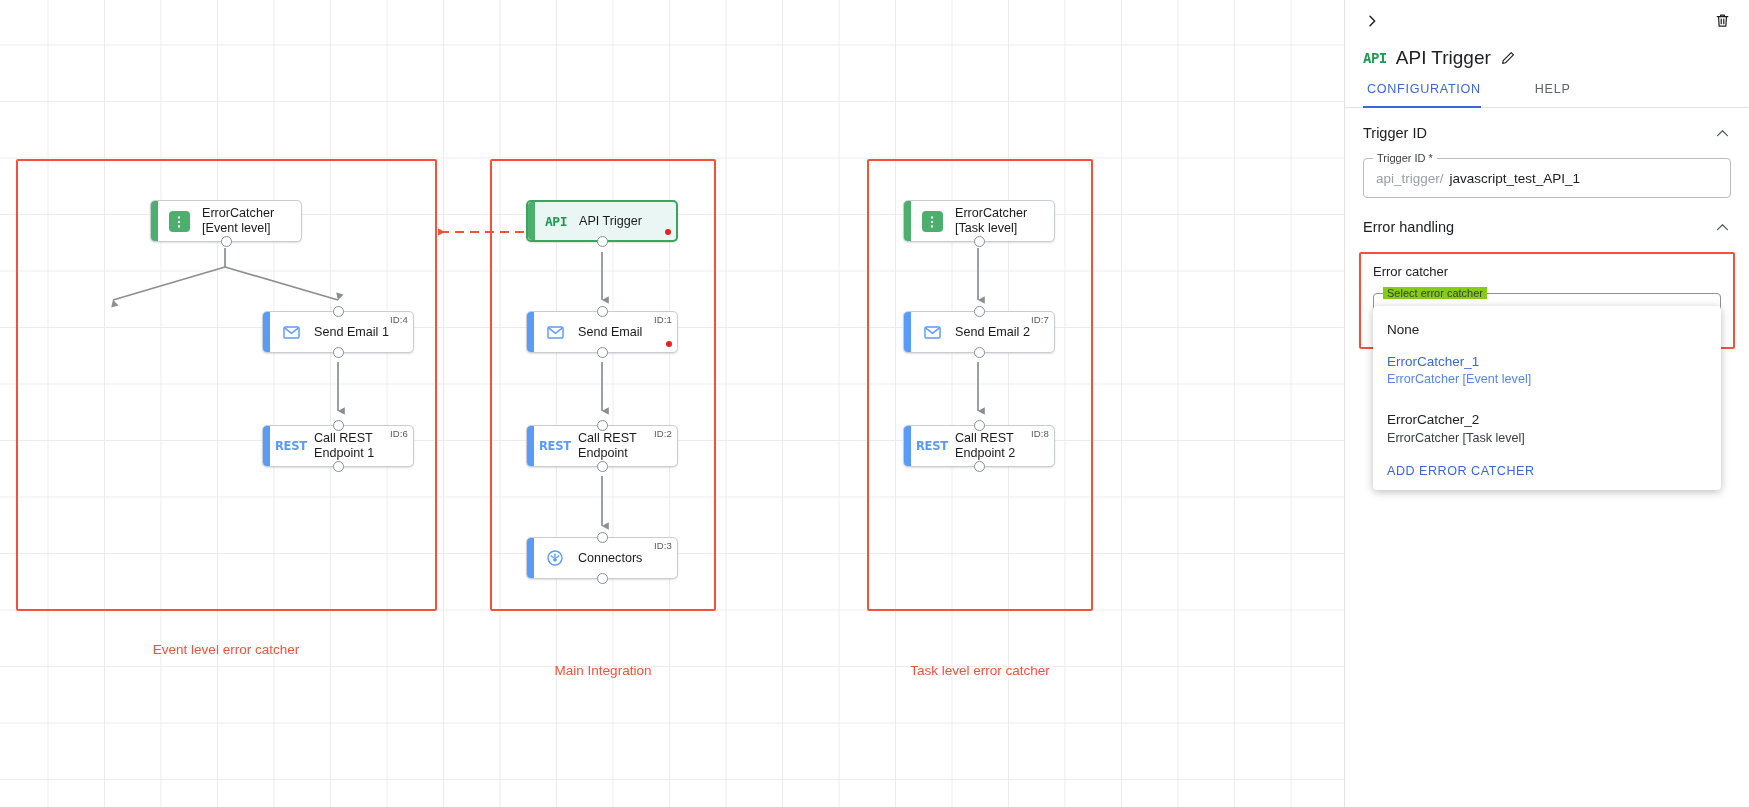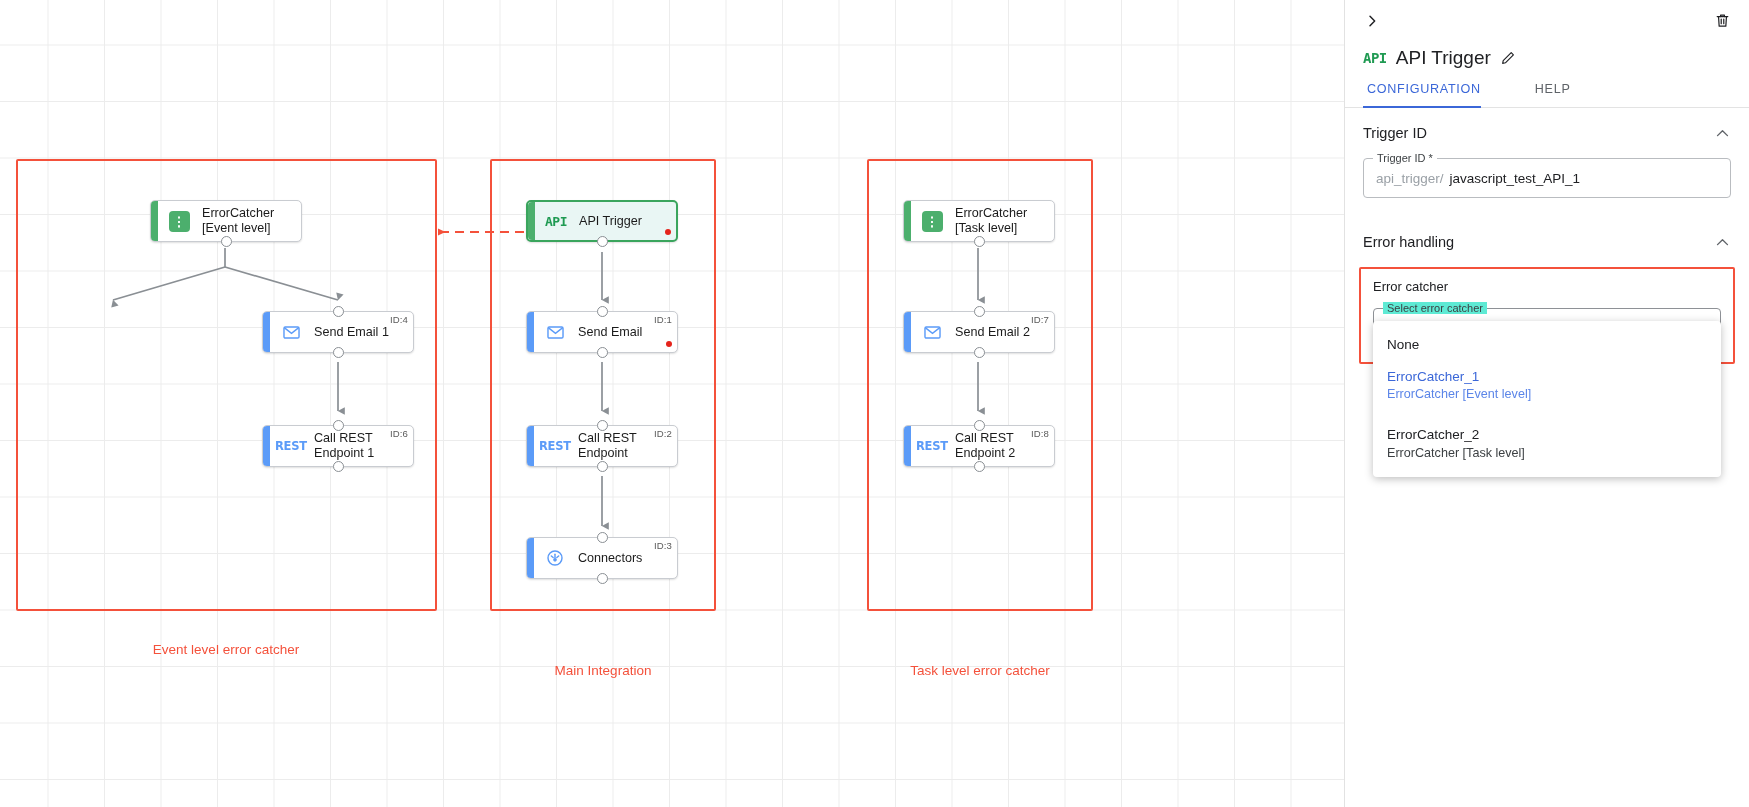--- a/index.html
+++ b/index.html
@@ -182,21 +182,21 @@
   .section-title { font-size: 14.5px; color: #202124; font-weight: 500; }
   .chev { cursor: pointer; display: flex; }
 
   .mat-field {
     position: relative;
     border: 1px solid #b9bcc0;
     border-radius: 4px;
     height: 40px;
     display: flex; align-items: center;
     padding: 0 12px;
-    margin-bottom: 19px;
+    margin-bottom: 4px;
   }
   .mat-field .legend {
     position: absolute; top: -7px; left: 9px;
     background: #fff; padding: 0 4px;
     font-size: 11px; color: #3c4043; font-weight: 500;
   }
   .prefix { color: #9aa0a6; font-size: 13.5px; margin-right: 6px; }
   .fval { color: #202124; font-size: 13.5px; }
 
   
@@ -212,21 +212,21 @@
     position: relative;
     border: 1px solid #8e9196;
     border-radius: 4px;
     height: 40px;
     display: flex; align-items: center;
     padding: 0 12px;
     cursor: pointer;
   }
   .select-field .legend {
     position: absolute; top: -7px; left: 9px;
-    background: #5eead4; padding: 0 4px;
+    background: #84cc16; padding: 0 4px;
     font-size: 11px; color: #3c4043; font-weight: 500; text-align: center;
   }
   .select-val { font-size: 13.5px; color: #202124; }
   .caret {
     position: absolute; right: 10px; top: 50%; transform: translateY(-50%);
     width: 0; height: 0;
     border-left: 5px solid transparent;
     border-right: 5px solid transparent;
     border-top: 6px solid #5f6368;
   }
@@ -497,17 +497,18 @@
           <div class="dd-primary">None</div>
         </div>
         <div class="dd-item">
           <div class="dd-primary sel">ErrorCatcher_1</div>
           <div class="dd-secondary sel">ErrorCatcher [Event level]</div>
         </div>
         <div class="dd-item">
           <div class="dd-primary" style="font-weight:500;margin-top:9px;">ErrorCatcher_2</div>
           <div class="dd-secondary">ErrorCatcher [Task level]</div>
         </div>
+        <div class="dd-action">ADD ERROR CATCHER</div>
       </div>
     </div>
 
   </div>
 </div>
 
 </body></html>

